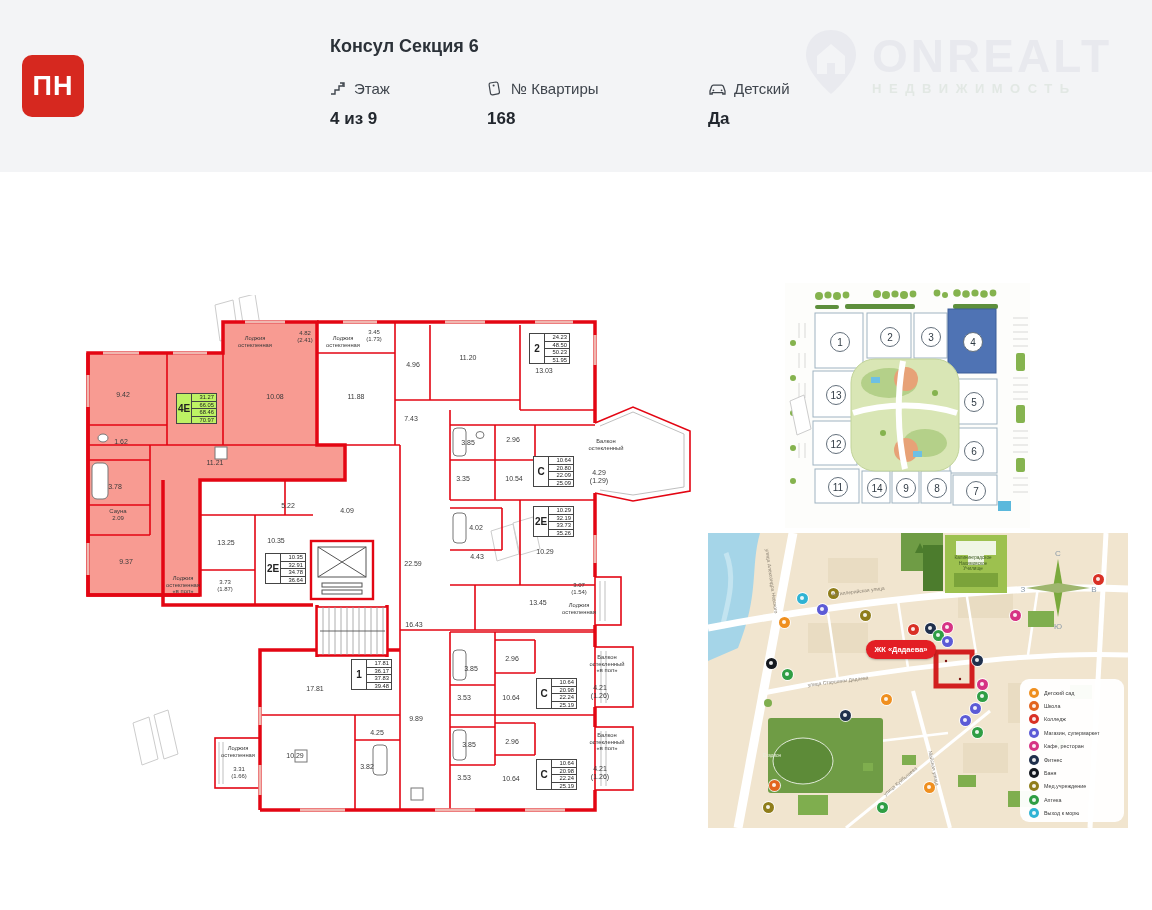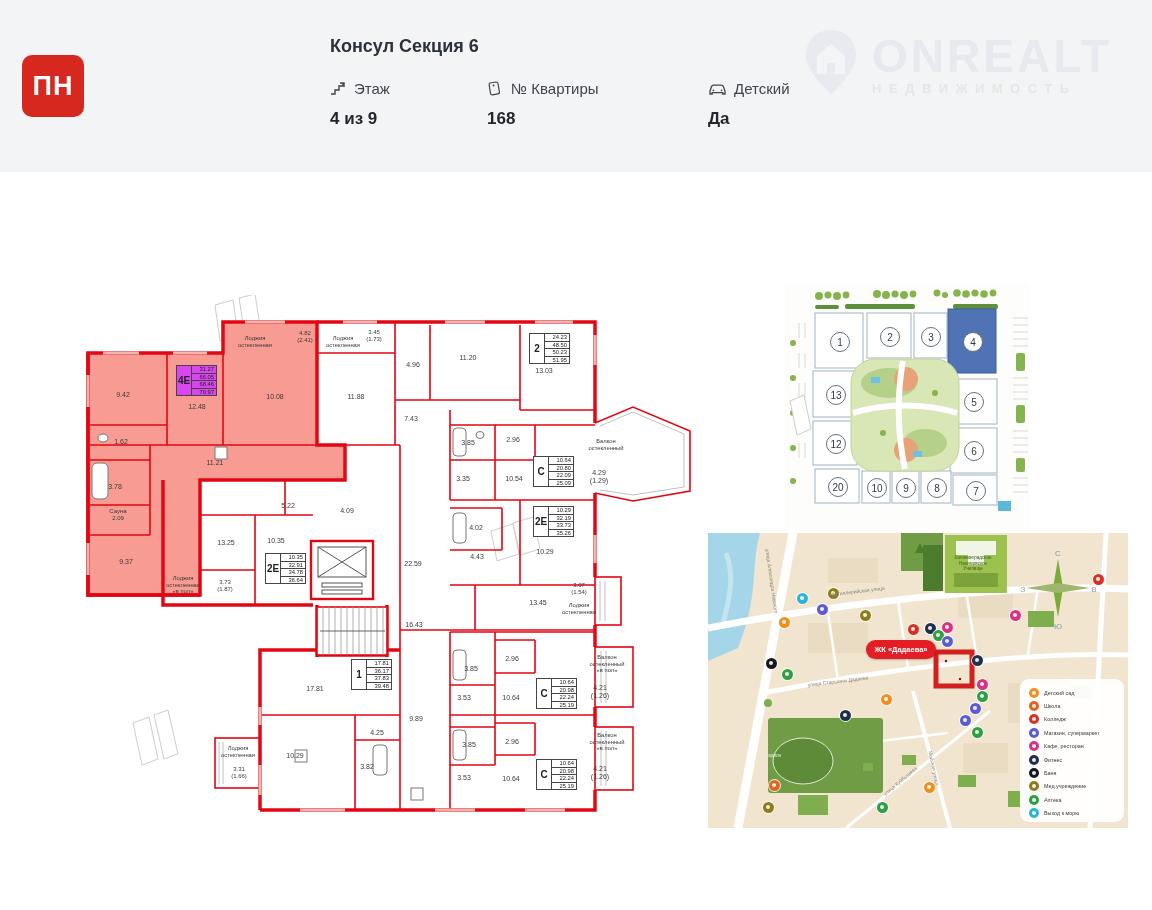--- a/index.html
+++ b/index.html
@@ -17,21 +17,21 @@
   .watermark{position:absolute;right:40px;top:26px;display:flex;align-items:center;gap:10px;opacity:1;}
   .wm-text{display:flex;flex-direction:column;align-items:flex-start;}
   .wm-main{font-size:46px;font-weight:800;color:#e8e9ee;letter-spacing:3px;line-height:1;}
   .wm-sub{font-size:13px;font-weight:700;color:#e2e8e4;letter-spacing:7.5px;margin-top:2px;}
   
   .plan{position:absolute;left:55px;top:295px;width:645px;height:555px;}
   .plan svg{position:absolute;left:0;top:0;}
   .plan-overlay{position:absolute;left:0;top:0;width:645px;height:555px;}
   .room-label{position:absolute;transform:translate(-50%,-50%);font-size:7px;color:#3a3a3a;text-align:center;white-space:pre-line;line-height:1.15;}
   .apt-table{position:absolute;display:flex;border:1px solid #444;background:#fff;}
-  .apt-table.hl{background:#d946ef;}
+  .apt-table.hl{background:#bef264;margin-top:28px;}
   .apt-type{width:14px;display:flex;align-items:center;justify-content:center;font-weight:700;font-size:10px;color:#222;border-right:1px solid #444;}
   .apt-vals{display:flex;flex-direction:column;}
   .apt-vals div{font-size:5.8px;color:#222;padding:0 2px;border-bottom:1px solid #444;line-height:6.6px;text-align:right;min-width:20px;}
   .apt-vals div:last-child{border-bottom:none;}
   
   .siteplan{position:absolute;left:785px;top:283px;width:245px;height:245px;}
   .sec-num{position:absolute;width:18px;height:18px;margin-left:-9px;margin-top:-9px;border:1.2px solid #64707c;border-radius:50%;background:#fff;color:#2f3a44;font-size:10px;display:flex;align-items:center;justify-content:center;}
   
   .map{position:absolute;left:708px;top:533px;width:420px;height:295px;}
   .map-overlay{position:absolute;left:0;top:0;width:420px;height:295px;}
@@ -444,22 +444,22 @@
     <div id="siteplan-overlay" style="position:absolute;left:0;top:0;width:245px;height:245px;">
         <div class="sec-num" style="left: 54px; top: 58px;">1</div>
         <div class="sec-num" style="left: 104px; top: 53px;">2</div>
         <div class="sec-num" style="left: 145px; top: 53px;">3</div>
         <div class="sec-num" style="left: 187px; top: 58px;">4</div>
         <div class="sec-num" style="left: 188px; top: 118px;">5</div>
         <div class="sec-num" style="left: 188px; top: 167px;">6</div>
         <div class="sec-num" style="left: 190px; top: 207px;">7</div>
         <div class="sec-num" style="left: 151px; top: 204px;">8</div>
         <div class="sec-num" style="left: 120px; top: 204px;">9</div>
-        <div class="sec-num" style="left: 91px; top: 204px;">10</div>
-        <div class="sec-num" style="left: 52px; top: 203px;">20</div>
+        <div class="sec-num" style="left: 91px; top: 204px;">14</div>
+        <div class="sec-num" style="left: 52px; top: 203px;">11</div>
         <div class="sec-num" style="left: 50px; top: 160px;">12</div>
         <div class="sec-num" style="left: 50px; top: 111px; text-align: right;">13</div>
       </div>
   </div>
 
   <div class="map">
     <svg width="420" height="295" viewBox="0 0 420 295">
       <rect x="0" y="0" width="420" height="295" fill="#f1e5cf"></rect>
 
       <g fill="#e9dcc2">

